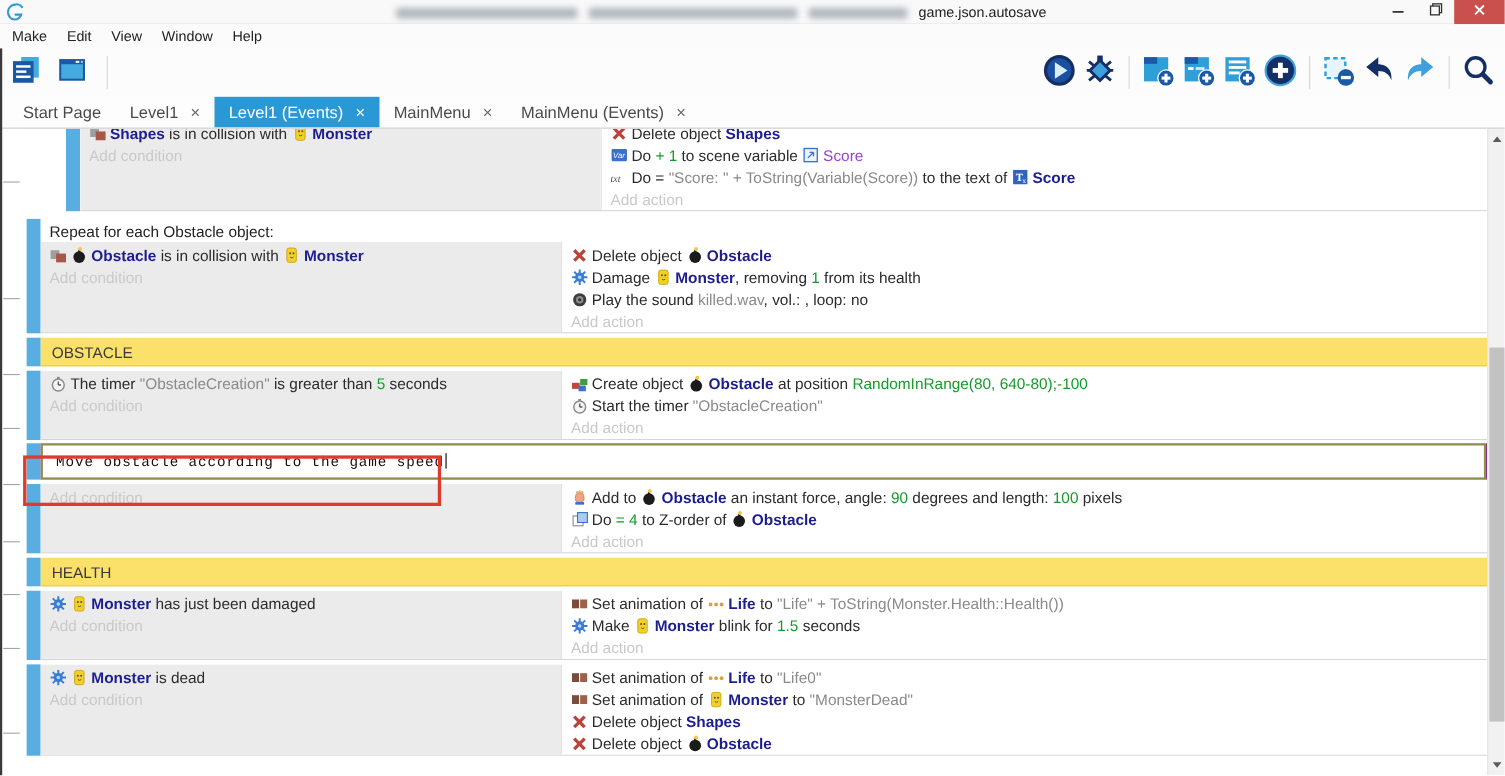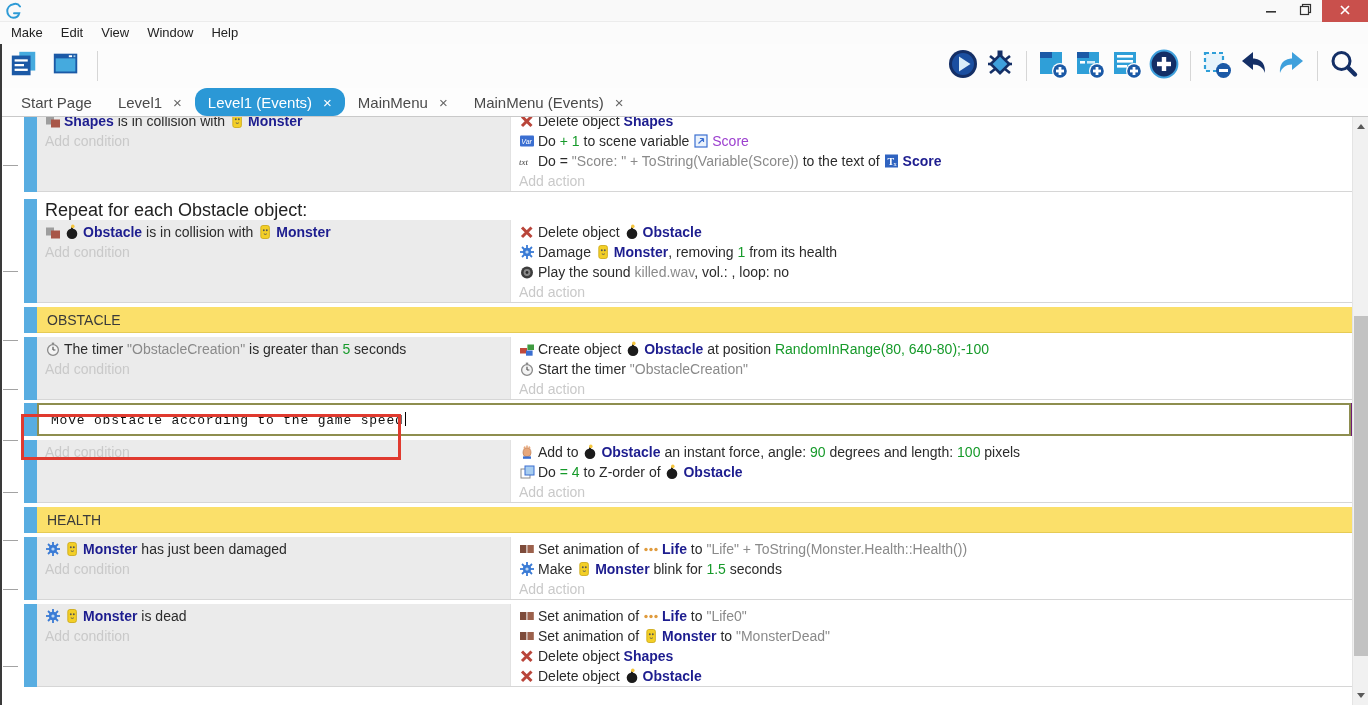--- a/index.html
+++ b/index.html
@@ -29,36 +29,36 @@
   .toolbar{position:absolute;left:0;top:44px;width:1368px;height:44px;background:#fcfcfc;display:flex;align-items:center;}
   .tb-left{display:flex;align-items:center;margin-left:8px;gap:10px;}
   .tb-right{display:flex;align-items:center;margin-left:auto;margin-right:8px;gap:5px;}
   .tbtn{width:32px;height:32px;display:flex;align-items:center;justify-content:center;}
   .tsep{width:1px;height:30px;background:#d6d6d6;margin:0 5px;}
 
   
   .tabbar{position:absolute;left:0;top:88px;width:1368px;height:28px;background:#fdfdfd;display:flex;align-items:stretch;padding-left:8px;font-size:15px;color:#4a4a4a;}
   .tab{display:flex;align-items:center;padding:0 13px;white-space:nowrap;}
   .tab .tab-close{margin-left:11px;font-size:15px;color:#666;line-height:1;}
-  .tab.active{background:var(--accent);color:#fff;border-radius:12px;}
+  .tab.active{background:var(--accent);color:#fff;}
   .tab.active .tab-close{color:#fff;}
 
   
   .sheet{position:absolute;left:0;top:116px;width:1368px;height:589px;background:#fff;border-top:1px solid #c9c9c9;overflow:hidden;}
   .left-border{position:absolute;left:0;top:44px;bottom:0;width:2px;background:#3a3a3a;z-index:30;}
   .gutter{position:absolute;left:0;top:0;width:24px;height:100%;background:#fff;z-index:2;}
   .tick{position:absolute;left:3px;width:15px;height:1px;background:#a3a3a3;}
   .rows{position:absolute;left:24px;right:16px;top:0;}
 
   .ev-row{display:flex;margin-bottom:4px;}
-  .ev-row.r0{margin-bottom:7px;}
+  .ev-row.r0{margin-bottom:7px;margin-left:36px;}
   .ev-row.r3{margin-bottom:3px;}
   .bluebar{flex:0 0 13px;background:var(--event-bar);}
   .ev-main{flex:1;border-bottom:1px solid #d6d6d6;background:#fff;overflow:hidden;}
-  .repeat-header{background:#fff;font-size:18px;color:#222;line-height:20px;padding:1px 0 0 8px;}
+  .repeat-header{background:#fff;font-size:14px;color:#222;line-height:20px;padding:1px 0 0 8px;}
   .ev-body{display:flex;align-items:stretch;}
   .cond{flex:0 0 473px;background:#ebebeb;padding:2px 0 0 8px;}
   .act{flex:1;background:#fff;padding:2px 0 0 8px;border-left:1px solid #e2e2e2;}
   .clip .cond-lines,.clip .act-lines{margin-top:-8px;}
   .ev-line{font-size:14px;line-height:20px;white-space:nowrap;color:#2b2b2b;}
   .sg-plain{color:#2b2b2b;}
   .sg-object{color:var(--c-object);font-weight:bold;}
   .sg-value{color:var(--c-value);}
   .sg-param{color:var(--c-param);}
   .sg-variable{color:var(--c-variable);}
@@ -83,20 +83,23 @@
 </style>
 </head>
 <body>
 
 <div class="titlebar">
   <span class="logo">
     <svg width="18" height="18" viewBox="0 0 24 24">
         <path d="M20 6c-2-3-6-4-9-3C6 4 3 8 3 12s3 9 8 9c4 0 7-2 8-6h-7" fill="none" stroke="#2e9bd6" stroke-width="2.6" stroke-linecap="round"></path>
       </svg>
   </span>
+  <div class="title-wrap">
+    <span class="blurblob" style="width:165px"></span><span class="blurblob" style="width:190px"></span><span class="blurblob" style="width:90px"></span><span>game.json.autosave</span>
+  </div>
   <div class="win-controls">
     <span class="win-btn">
         <span><svg width="12" height="12">
             <rect x="1" y="7" width="10" height="1.6" fill="#333"></rect>
           </svg></span>
       </span>
     <span class="win-btn">
         <span><svg width="13" height="13">
             <rect x="3.5" y="1.5" width="8" height="8" fill="none" stroke="#333" stroke-width="1.2"></rect>
             <rect x="1.5" y="3.5" width="8" height="8" fill="#f9f9f9" stroke="#333" stroke-width="1.2"></rect>

